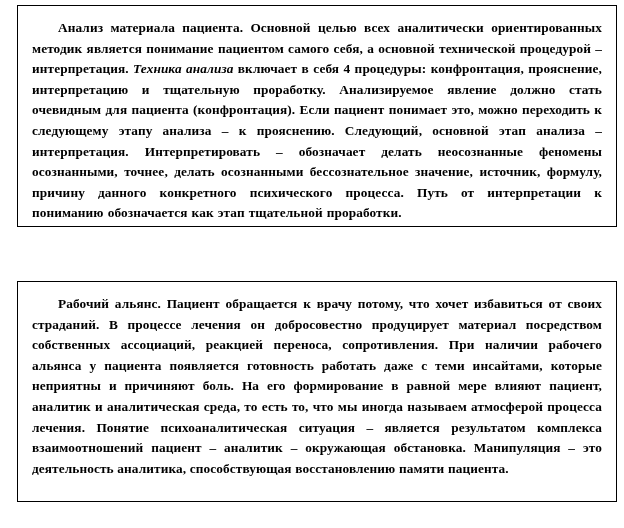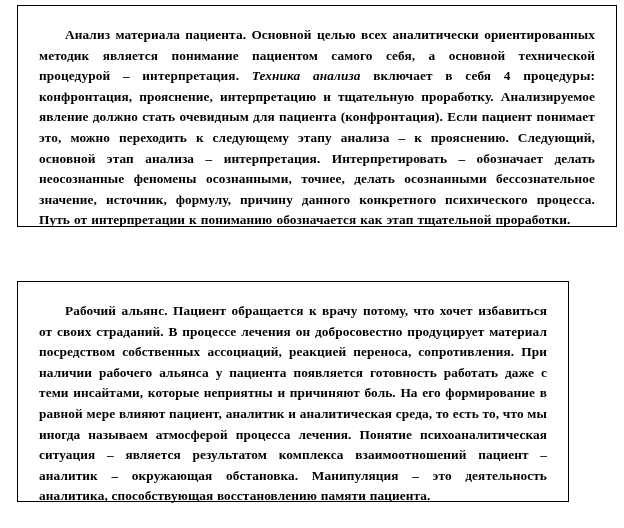--- a/index.html
+++ b/index.html
@@ -30,26 +30,26 @@
   #block-1 {
     left: 17px;
     top: 5px;
     width: 600px;
     height: 222px;
     padding: 7px 9px 6px 9px;
   }
   #block-2 {
     left: 17px;
     top: 281px;
-    width: 552px;
+    width: 600px;
     height: 221px;
     padding: 7px 9px 6px 9px;
   }
   .para {
-    margin: 12px;
+    margin: 5px;
     font-family: "Liberation Serif", serif;
     font-weight: bold;
     font-size: 13.3px;
     line-height: 20.6px;
     text-align: justify;
     text-justify: inter-word;
     color: #000000;
     letter-spacing: 0.1px;
     text-indent: 26px;
     hyphens: none;

